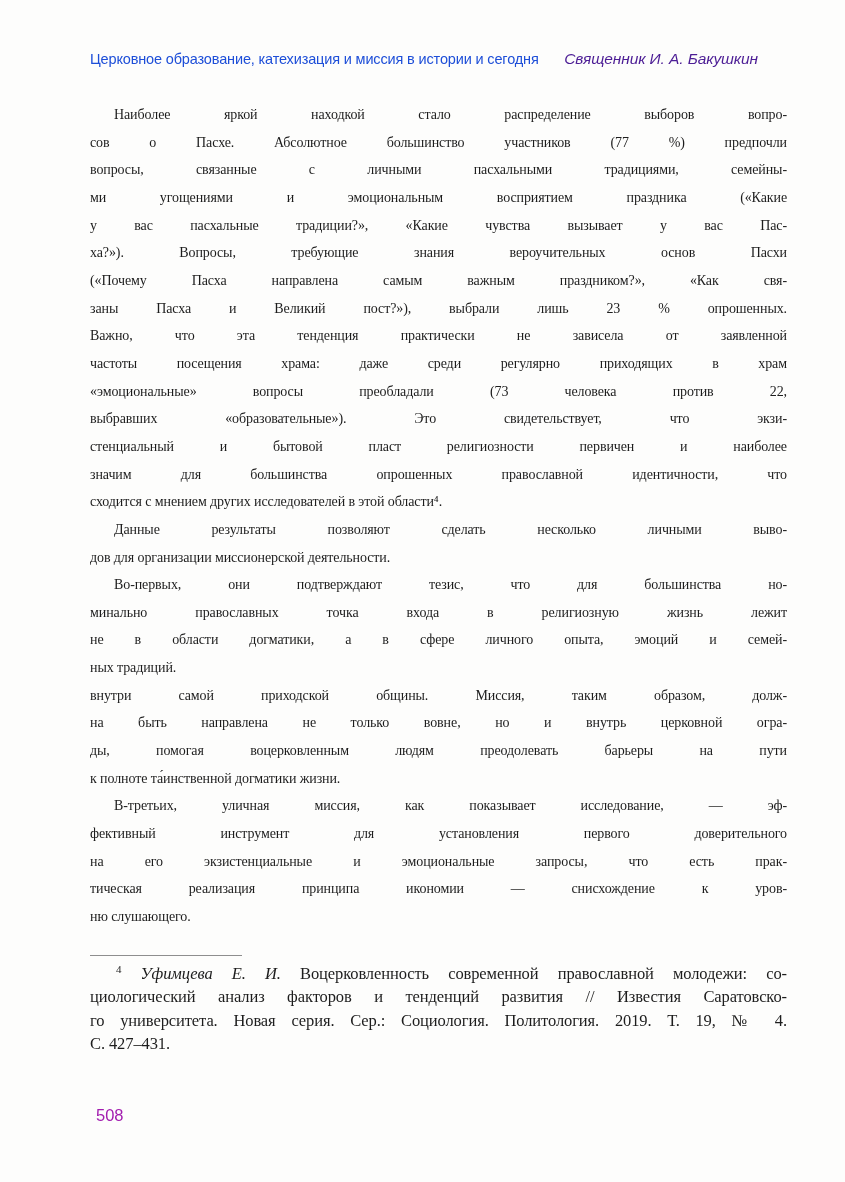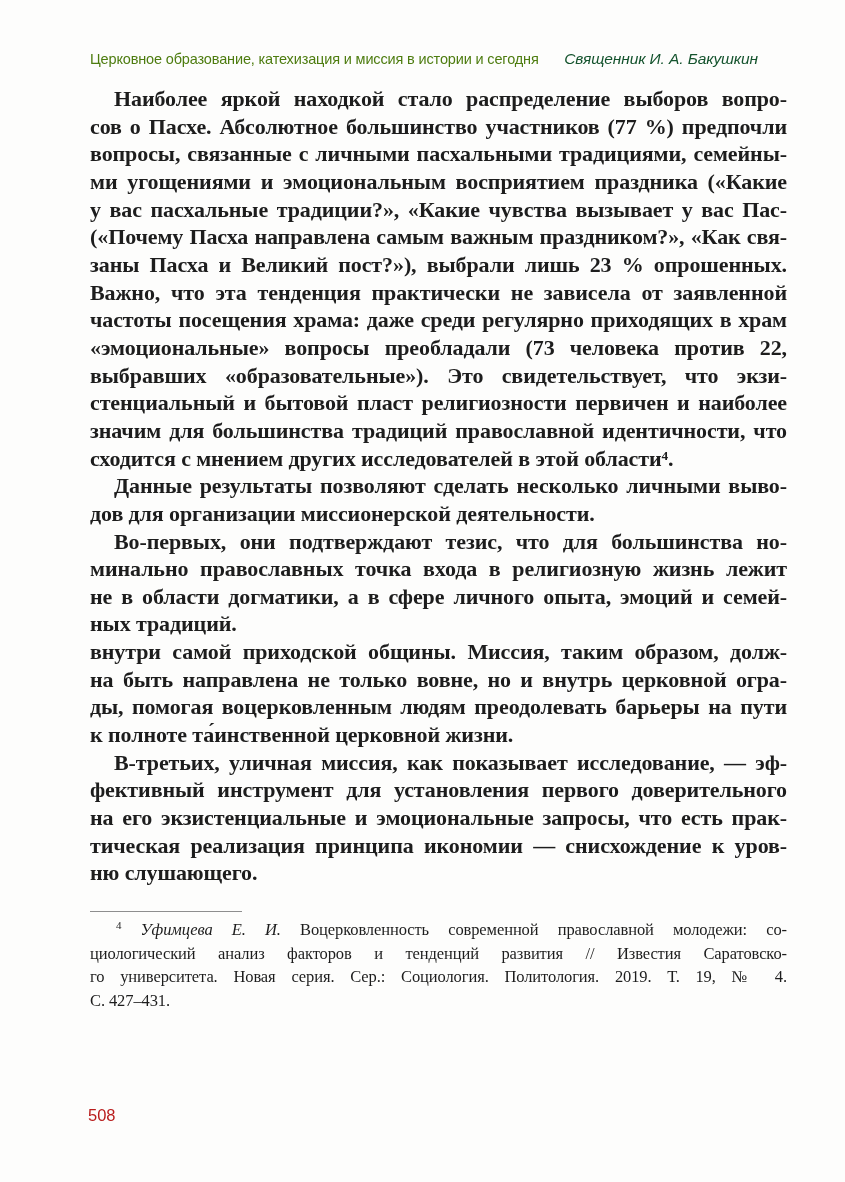--- a/index.html
+++ b/index.html
@@ -19,38 +19,37 @@
   .header {
     display: flex;
     justify-content: space-between;
     align-items: baseline;
     font-family: "Liberation Sans", "DejaVu Sans", sans-serif;
     line-height: 19px;
   }
   .header-title {
     font-size: 14.5px;
     letter-spacing: -0.15px;
-    color: #4d7c0f;
+    color: #1d4ed8;
     margin-top: 8px;
   }
   .header-author {
     font-size: 15.5px;
     font-style: italic;
     letter-spacing: -0.1px;
-    color: #14532d;
+    color: #4c1d95;
     margin-right: 29px;
     white-space: nowrap;
   }
   
   .body-text {
-    margin-top: 16px;
-    font-size: 22px;
+    margin-top: 32px;
+    font-size: 14px;
     line-height: 27.65px;
     letter-spacing: -0.1px;
-    font-weight: bold;
   }
   .body-line {
     text-align: justify;
     text-align-last: justify;
   }
   .body-line.indent { padding-left: 24px; }
   .body-line.para-end { text-align-last: left; }
   
   .footnote {
     margin-top: 24px;
@@ -72,62 +71,63 @@
   .fn-indent { display: inline-block; width: 26px; }
   sup.fn-sup {
     font-size: 11px;
     line-height: 0;
     vertical-align: super;
   }
   .italic { font-style: italic; }
   
   .page-number {
     position: absolute;
-    left: 88px;
+    left: 96px;
     top: 1106px;
     font-family: "Liberation Sans", "DejaVu Sans", sans-serif;
     font-size: 16.5px;
-    color: #b91c1c;
+    color: #a21caf;
   }
 </style>
 </head>
 <body>
 
 <div class="page">
 
   <div class="header">
     <span class="header-title">Церковное образование, катехизация и миссия в истории и сегодня</span>
     <span class="header-author">Священник И. А. Бакушкин</span>
   </div>
 
   <div class="body-text">
       <div class="body-line indent">Наиболее яркой находкой стало распределение выборов вопро-</div>
       <div class="body-line">сов о Пасхе. Абсолютное большинство участников (77&nbsp;%) предпочли</div>
       <div class="body-line">вопросы, связанные с личными пасхальными традициями, семейны-</div>
       <div class="body-line">ми угощениями и эмоциональным восприятием праздника («Какие</div>
       <div class="body-line">у вас пасхальные традиции?», «Какие чувства вызывает у вас Пас-</div>
+      <div class="body-line">ха?»). Вопросы, требующие знания вероучительных основ Пасхи</div>
       <div class="body-line">(«Почему Пасха направлена самым важным праздником?», «Как свя-</div>
       <div class="body-line">заны Пасха и Великий пост?»), выбрали лишь 23&nbsp;% опрошенных.</div>
       <div class="body-line">Важно, что эта тенденция практически не зависела от заявленной</div>
       <div class="body-line">частоты посещения храма: даже среди регулярно приходящих в храм</div>
       <div class="body-line">«эмоциональные» вопросы преобладали (73 человека против 22,</div>
       <div class="body-line">выбравших «образовательные»). Это свидетельствует, что экзи-</div>
       <div class="body-line">стенциальный и бытовой пласт религиозности первичен и наиболее</div>
-      <div class="body-line">значим для большинства традиций православной идентичности, что</div>
+      <div class="body-line">значим для большинства опрошенных православной идентичности, что</div>
       <div class="body-line para-end">сходится с мнением других исследователей в этой области⁴.</div>
       <div class="body-line indent">Данные результаты позволяют сделать несколько личными выво-</div>
       <div class="body-line para-end">дов для организации миссионерской деятельности.</div>
       <div class="body-line indent">Во-первых, они подтверждают тезис, что для большинства но-</div>
       <div class="body-line">минально православных точка входа в религиозную жизнь лежит</div>
       <div class="body-line">не в области догматики, а в сфере личного опыта, эмоций и семей-</div>
       <div class="body-line para-end">ных традиций.</div>
       <div class="body-line">внутри самой приходской общины. Миссия, таким образом, долж-</div>
       <div class="body-line">на быть направлена не только вовне, но и внутрь церковной огра-</div>
       <div class="body-line">ды, помогая воцерковленным людям преодолевать барьеры на пути</div>
-      <div class="body-line para-end">к полноте та́инственной церковной жизни.</div>
+      <div class="body-line para-end">к полноте та́инственной догматики жизни.</div>
       <div class="body-line indent">В-третьих, уличная миссия, как показывает исследование, — эф-</div>
       <div class="body-line">фективный инструмент для установления первого доверительного</div>
       <div class="body-line">на его экзистенциальные и эмоциональные запросы, что есть прак-</div>
       <div class="body-line">тическая реализация принципа икономии — снисхождение к уров-</div>
       <div class="body-line para-end">ню слушающего.</div>
     </div>
 
   <div class="footnote">
     <div class="fn-rule"></div>
     <div class="fn-line"><span class="fn-indent"></span><sup class="fn-sup">4</sup> <span class="italic">Уфимцева Е. И.</span> <span>Воцерковленность современной православной молодежи: со-</span></div>

